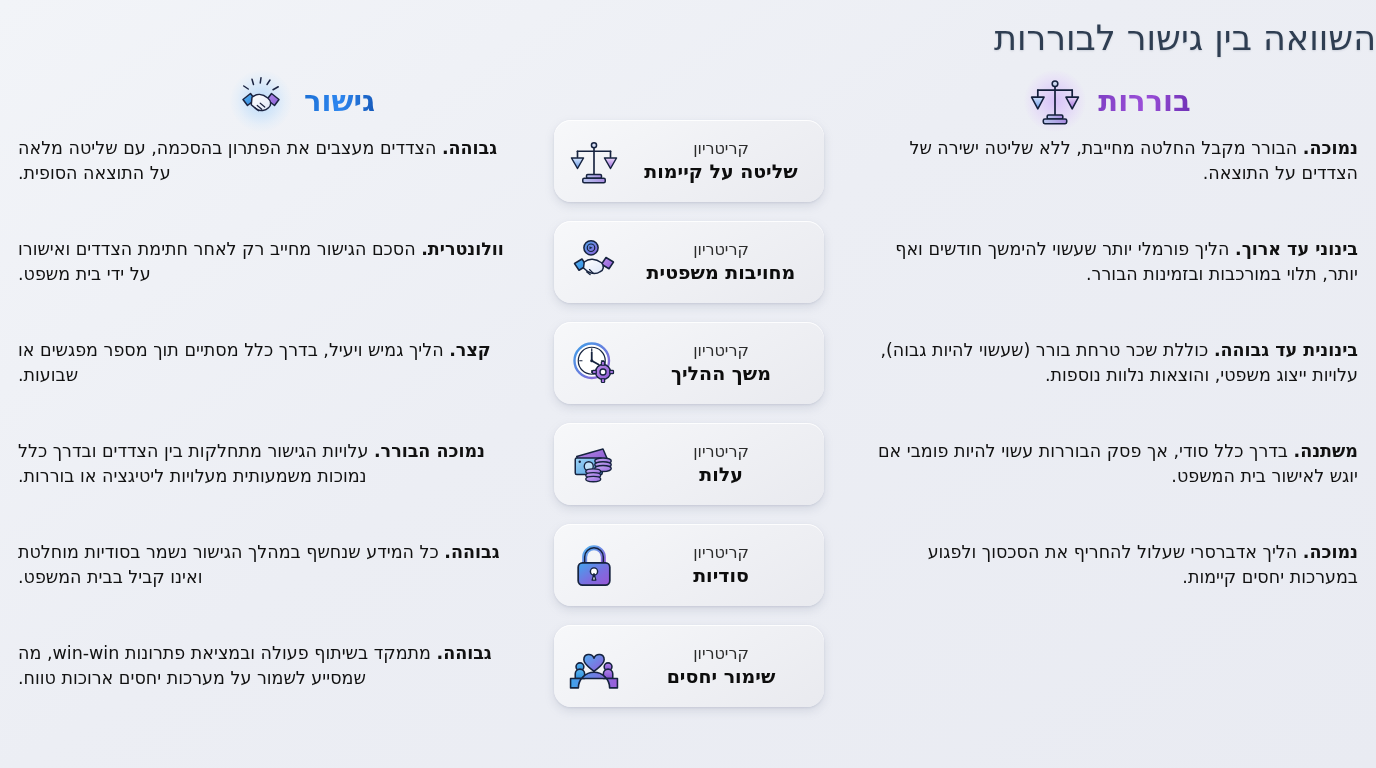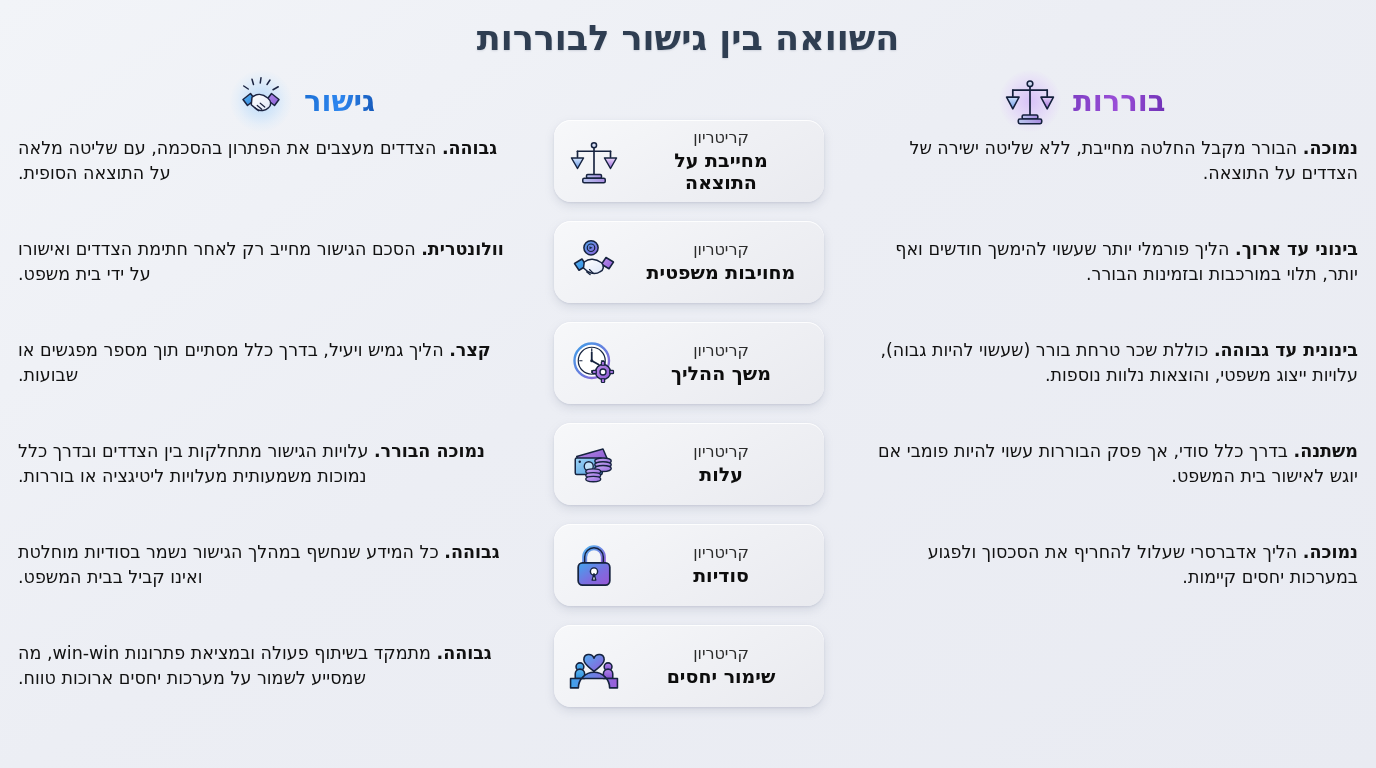--- a/index.html
+++ b/index.html
@@ -23,23 +23,22 @@
     height: 768px;
     padding: 0;
   }
 
   
   .title {
     position: absolute;
     top: 18px;
     left: 0;
     width: 1376px;
-    text-align: center;
     font-size: 35px;
-    font-weight: bold;
+    font-weight: normal;
     color: #2f3e52;
     letter-spacing: 0px;
     text-shadow: 0 1px 2px rgba(120,130,150,0.25);
   }
 
   
   .col-header {
     position: absolute;
     top: 72px;
     display: flex;
@@ -50,21 +49,21 @@
   .header-mediation {
     left: 160px;
     width: 215px;
     justify-content: flex-end;
     flex-direction: row-reverse;
     gap: 14px;
   }
   .header-arbitration {
     right: 160px;
     width: 215px;
-    justify-content: flex-start;
+    justify-content: center;
     flex-direction: row-reverse;
   }
 
   .header-label {
     font-size: 29px;
     font-weight: bold;
   }
   .header-label.blue {
     background: linear-gradient(100deg, #1b6fd4 0%, #2d86ef 50%, #1558b8 100%);
     -webkit-background-clip: text;
@@ -303,21 +302,21 @@
           </g>
           <circle cx="32" cy="11" r="3.4" fill="#d4ddf4" stroke="#16233f" stroke-width="2"></circle>
           <path d="M2 28 L18 28 L10 42 Z" fill="url(#c1L)" stroke="#16233f" stroke-width="2" stroke-linejoin="round"></path>
           <path d="M46 28 L62 28 L54 42 Z" fill="url(#c1R)" stroke="#16233f" stroke-width="2" stroke-linejoin="round"></path>
           <rect x="22" y="50" width="20" height="5" rx="1.6" fill="url(#c1B)" stroke="#16233f" stroke-width="2"></rect>
           <rect x="17" y="55" width="30" height="6" rx="2" fill="url(#c1B)" stroke="#16233f" stroke-width="2"></rect>
         </svg>
       </span>
       <span class="card-text">
         <span class="card-kicker">קריטריון</span>
-        <div class="card-title">מחייבת על התוצאה</div>
+        <div class="card-title">שליטה על קיימות</div>
       </span>
     </div>
 
     <div class="card">
       <span class="card-icon">
         <svg width="48" height="48" viewBox="0 0 64 64">
           <defs>
             <linearGradient id="c2L" x1="0" y1="0" x2="1" y2="1">
                 <stop offset="0%" stop-color="#57b4f2"></stop>
                 <stop offset="100%" stop-color="#2f86de"></stop>

